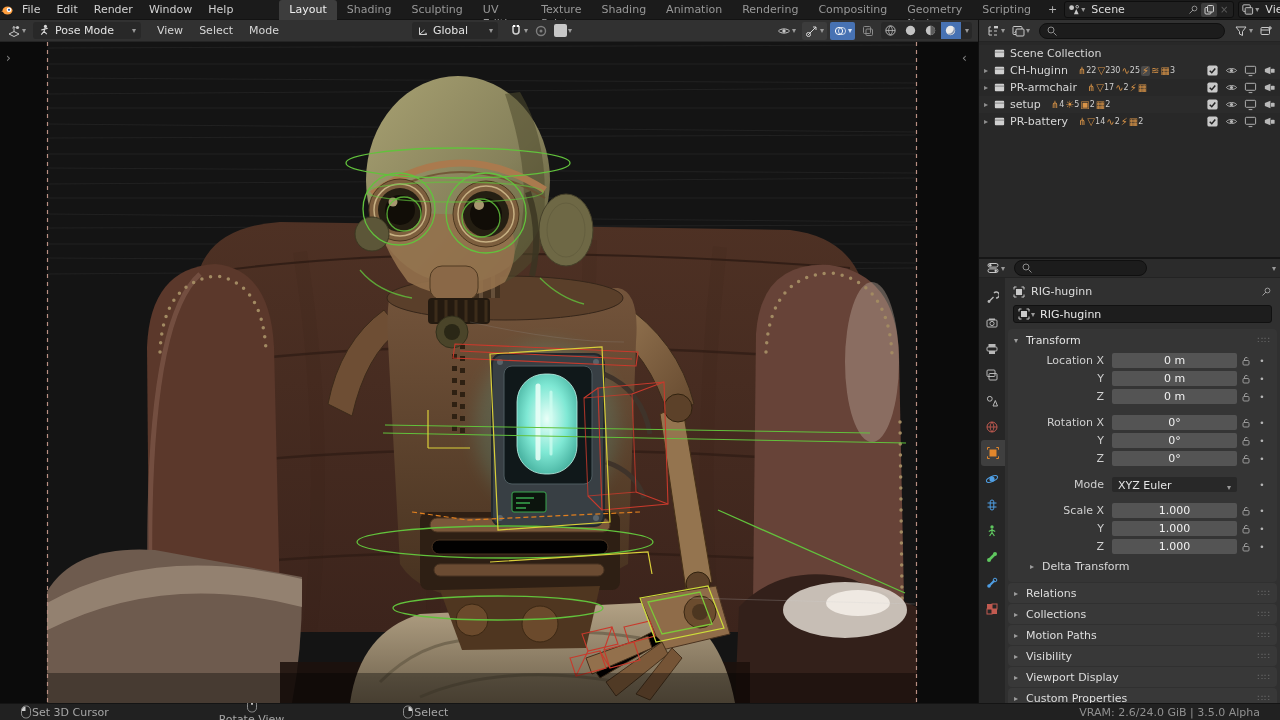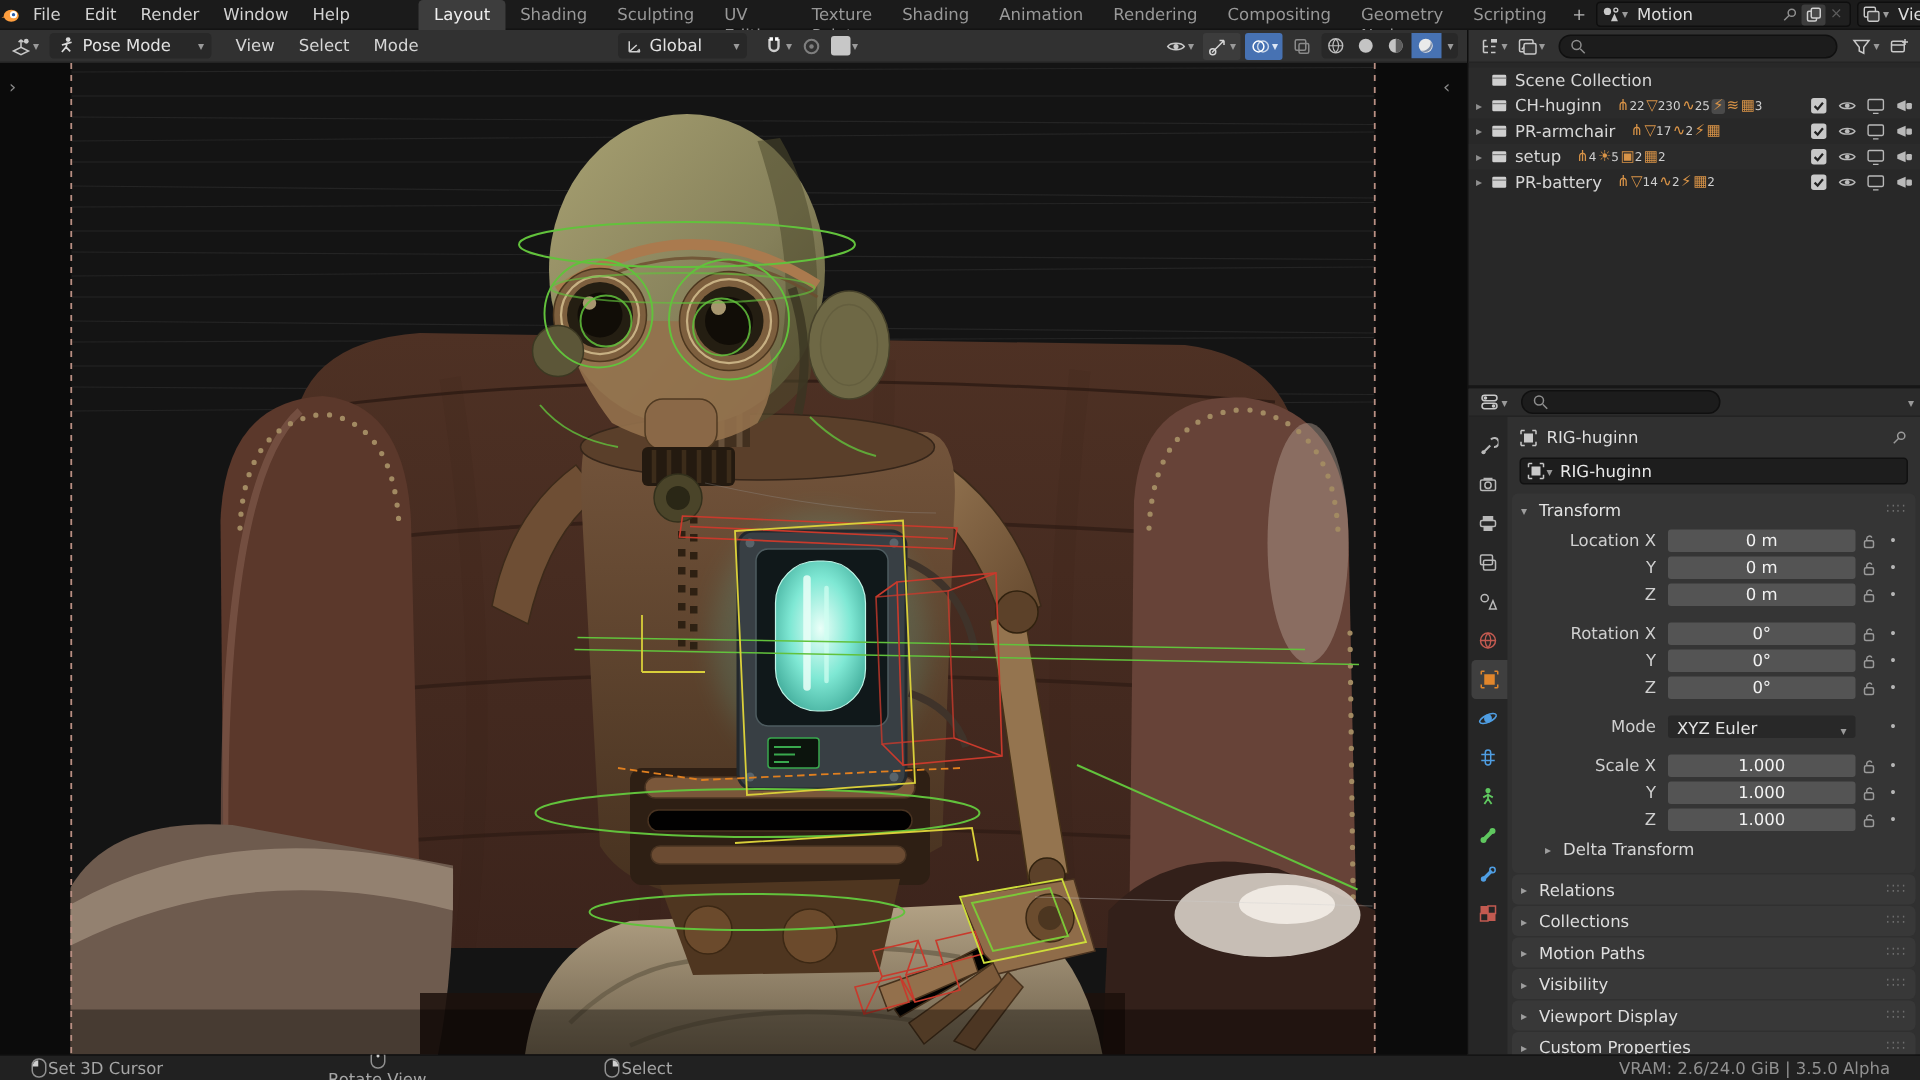--- a/index.html
+++ b/index.html
@@ -137,21 +137,21 @@
         <span class="tab plus">+</span>
       </div>
     <div class="top-right">
       <div class="id-widget scene-widget">
         <svg class="icon13" viewBox="0 0 14 14">
           <circle cx="5" cy="5" r="2.6" fill="#c9c9c9"></circle>
             <path d="M7.5 12 L10 6.5 L12.5 12 Z" fill="#c9c9c9"></path>
             <circle cx="11" cy="4" r="1.4" fill="none" stroke="#c9c9c9"></circle>
         </svg>
         <span class="chev">▾</span>
-        <span class="wname">Motion</span>
+        <span class="wname">Scene</span>
         <span class="spacer"></span>
         <svg class="icon12" viewBox="0 0 12 12">
           <circle cx="7.5" cy="4.5" r="2.4" fill="none" stroke="#8f8f8f"></circle>
             <path d="M6 6 L2.5 9.5" stroke="#8f8f8f"></path>
         </svg>
         <span class="mini-btn">
           <svg class="icon12" viewBox="0 0 12 12">
               <rect x="2" y="3.5" width="6" height="6.5" rx="1" fill="none" stroke="#cfcfcf"></rect>
               <rect x="4.5" y="1.5" width="6" height="6.5" rx="1" fill="#4a4a4a" stroke="#cfcfcf"></rect>
             </svg>

